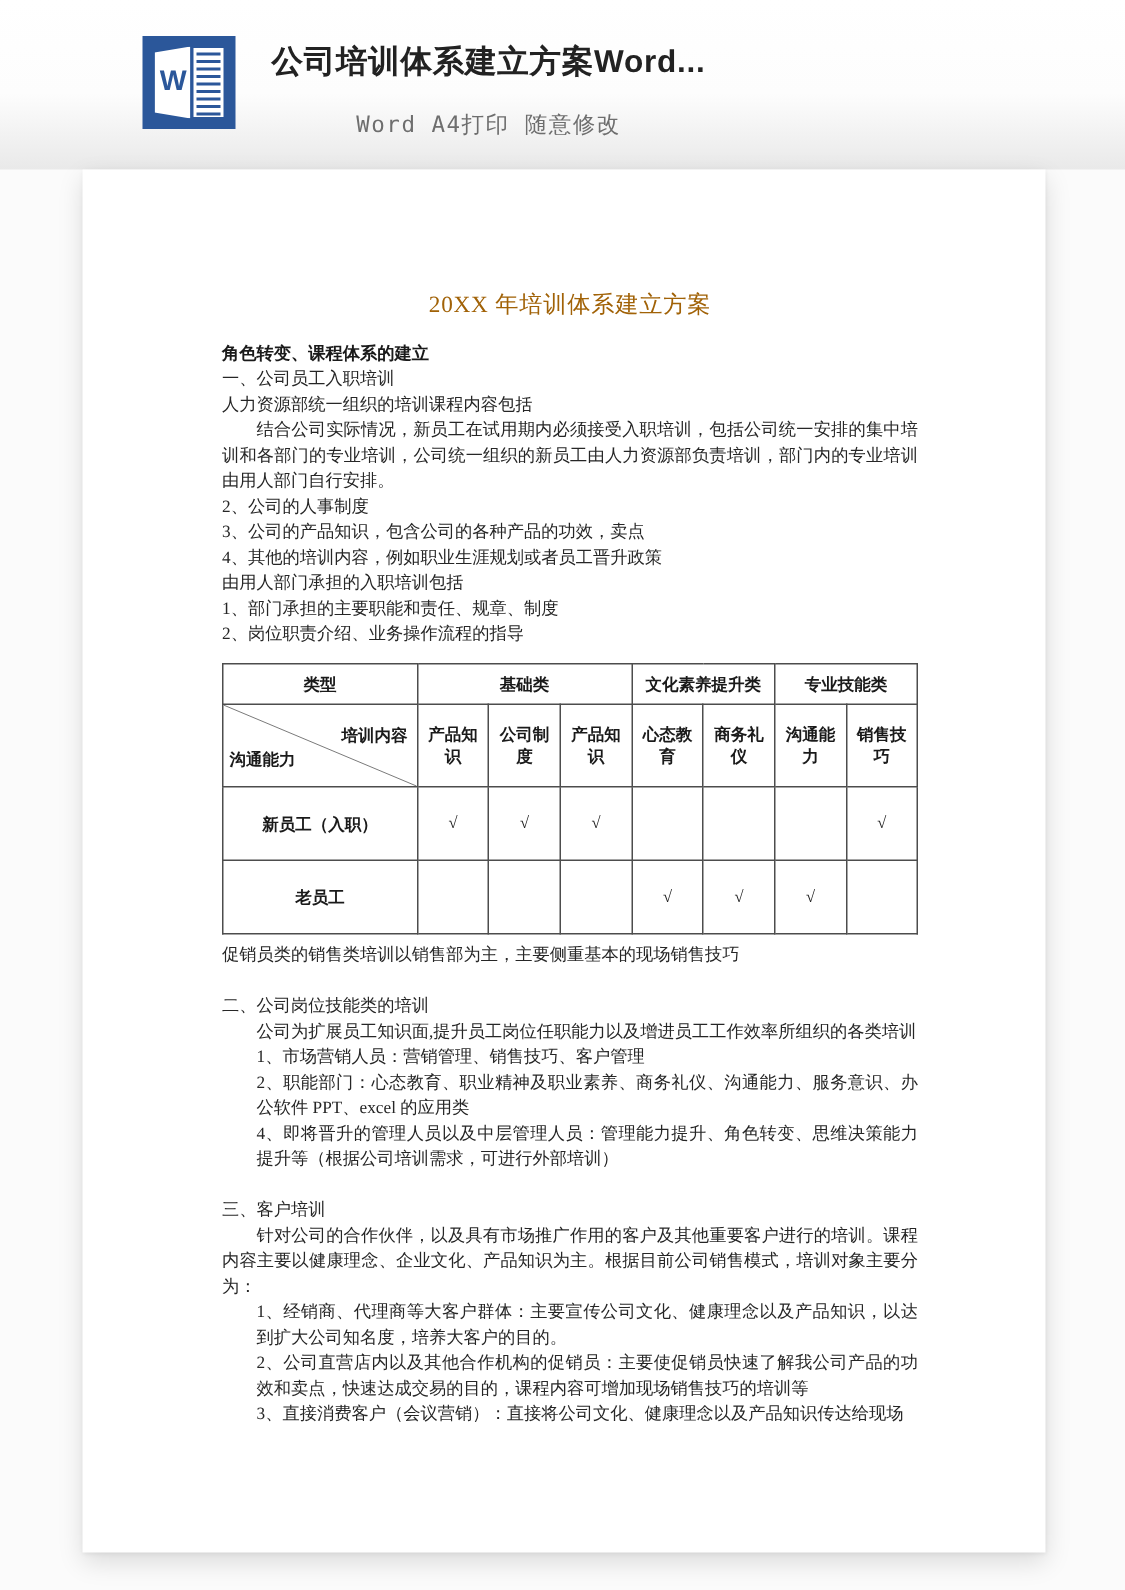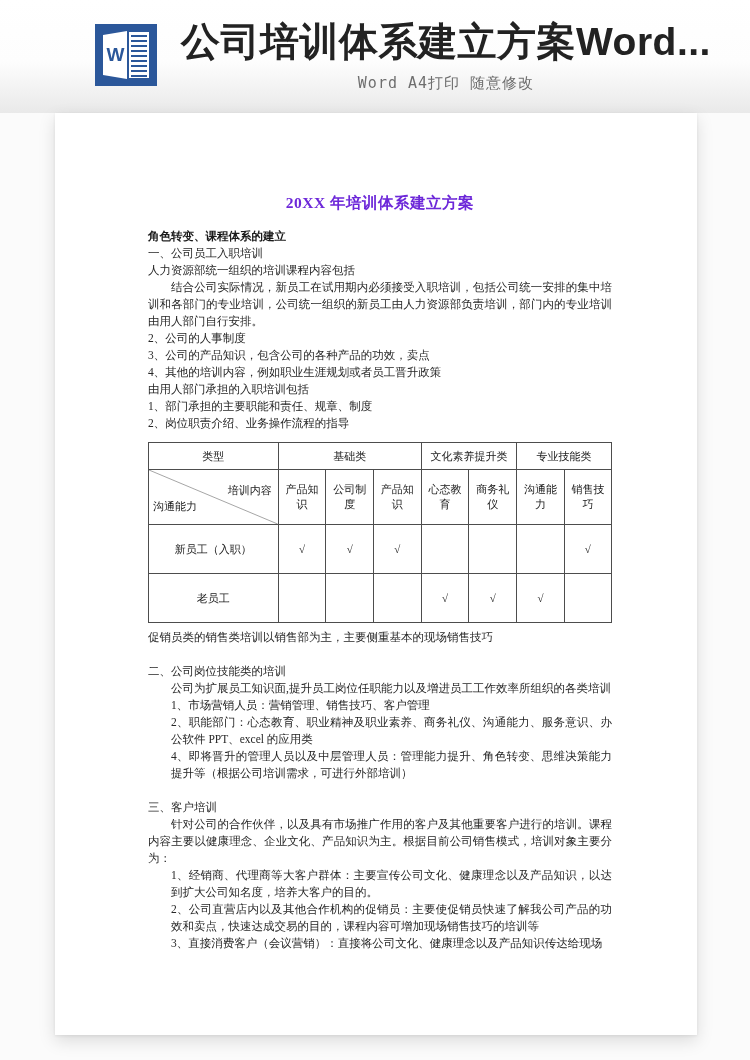--- a/index.html
+++ b/index.html
@@ -78,21 +78,21 @@
     height: 2px;
     margin: 0 0 3px 0;
     background: #2b579a;
   }
 
   .header-titles {
     margin-left: 24px;
   }
   .doc-title {
     font-family: "Liberation Sans", "DejaVu Sans", sans-serif;
-    font-size: 39px;
+    font-size: 21px;
     font-weight: bold;
     color: #222222;
     line-height: 40px;
     white-space: nowrap;
     letter-spacing: 0.5px;
   }
   .doc-subtitle {
     font-family: "DejaVu Sans Mono", "Liberation Mono", monospace;
     font-size: 15px;
     color: #6e6e6e;
@@ -118,22 +118,22 @@
     position: absolute;
     left: 93px;
     top: 80px;
     width: 464px;
   }
 
   
   .doc-heading {
     text-align: center;
     font-size: 15.5px;
-    font-weight: bold;
-    color: #6d28d9;
+    font-weight: normal;
+    color: #a16207;
     margin: 0 0 14px 0;
     letter-spacing: 0.5px;
     font-family: "Liberation Serif", serif;
   }
   .bold-line {
     font-weight: bold;
     font-size: 11.5px;
     color: #1a1a1a;
     line-height: 17px;
     margin: 0;
@@ -152,21 +152,21 @@
   
   table.matrix {
     border-collapse: collapse;
     width: 100%;
     margin: 10px 0 6px 0;
     table-layout: fixed;
   }
   table.matrix td, table.matrix th {
     border: 1px solid #4d4d4d;
     font-size: 11px;
-    font-weight: normal;
+    font-weight: bold;
     color: #1a1a1a;
     text-align: center;
     padding: 3px 2px;
     font-family: "Liberation Serif", serif;
   }
   td.grp { height: 20px; }
   td.corner {
     position: relative;
     height: 48px;
     text-align: left;

